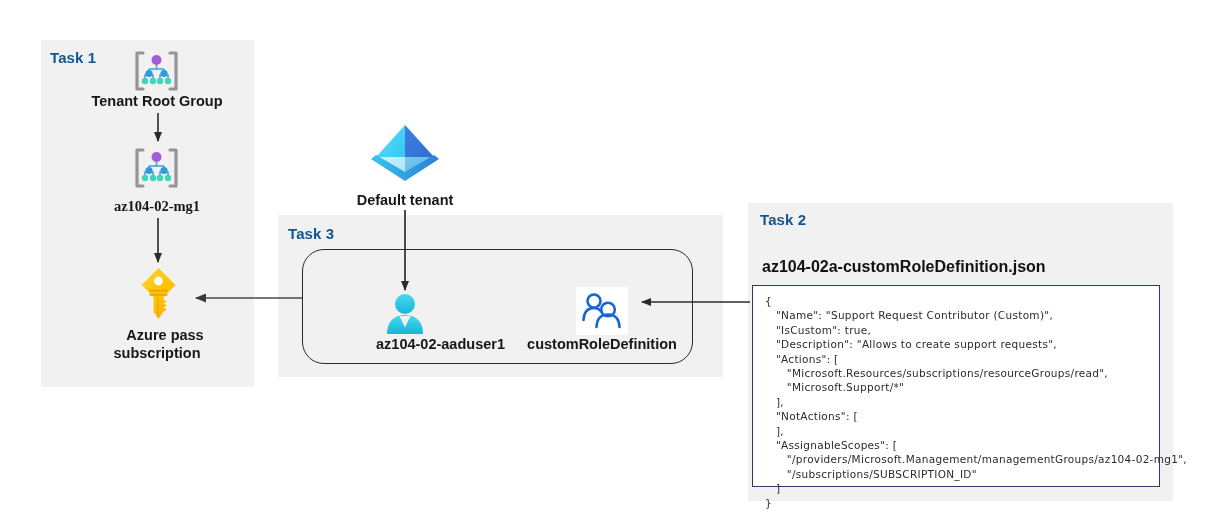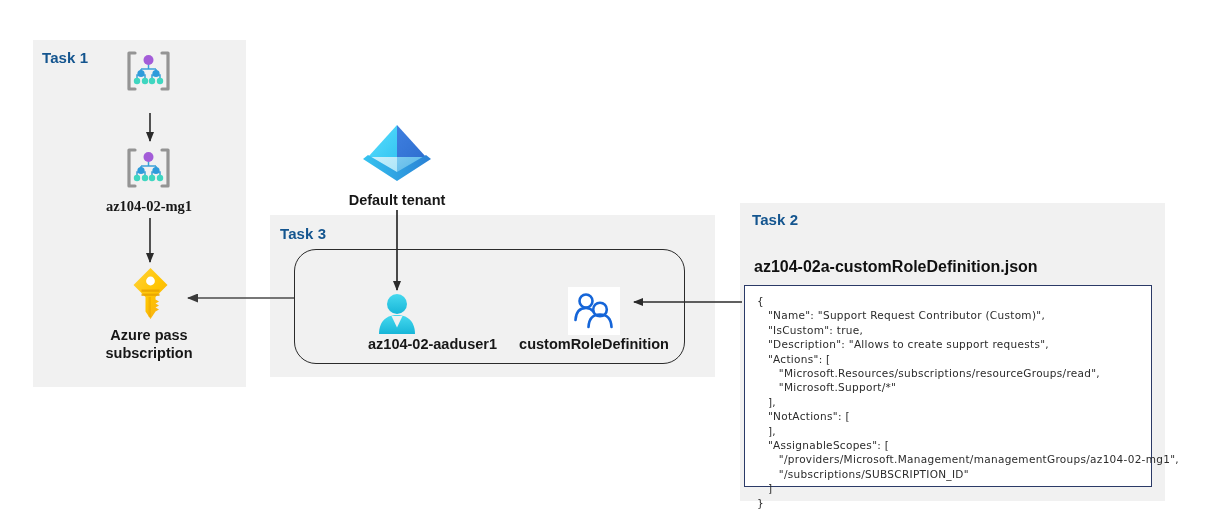--- a/index.html
+++ b/index.html
@@ -1,21 +1,21 @@
 <!DOCTYPE html>
 <html><head>
 <meta charset="utf-8">
 <style>
   html,body{margin:0;padding:0;background:#ffffff;}
   body{
     width:1212px;height:522px;position:relative;overflow:hidden;
     font-family:"Liberation Sans", sans-serif;
     -webkit-font-smoothing:antialiased;
   }
-  .stage{position:absolute;inset:0;}
+  .stage{position:absolute;inset:0;margin-left:8px;}
   .panel{
     position:absolute;background:#f1f1f1;
   }
   .task-title{
     position:absolute;
     color:#14558f;
     font-weight:bold;
     font-size:15px;
     letter-spacing:0.1px;
     white-space:nowrap;
@@ -97,20 +97,21 @@
       <circle cx="27.5" cy="12" r="5" fill="#a35cd8"></circle>
       <circle cx="20" cy="25.5" r="3.6" fill="#2e9bdb"></circle>
       <circle cx="35" cy="25.5" r="3.6" fill="#2e9bdb"></circle>
       <circle cx="16" cy="33" r="3.2" fill="#3fd6c0"></circle>
       <circle cx="24" cy="33" r="3.2" fill="#3fd6c0"></circle>
       <circle cx="31" cy="33" r="3.2" fill="#3fd6c0"></circle>
       <circle cx="39" cy="33" r="3.2" fill="#3fd6c0"></circle>
     </svg>
   </div>
 
+  <div class="node-label" style="left:44px;top:93px;width:210px;text-align:center;">Tenant Root Group</div>
 
   <div class="icon-box" style="left:121px;top:145px;width:55px;height:46px;">
     <svg width="55" height="46" viewBox="0 0 55 46">
       <g stroke="#949494" stroke-width="3.2" fill="none" stroke-linecap="round" stroke-linejoin="round">
         <path d="M14 5 L8 5 L8 41 L14 41"></path>
         <path d="M41 5 L47 5 L47 41 L41 41"></path>
       </g>
       <g stroke="#3aa0d8" stroke-width="1.5" fill="none">
         <path d="M27.5 14 L27.5 21"></path>
         <path d="M20 21 L35 21"></path>
@@ -141,21 +142,21 @@
         </linearGradient>
       </defs>
       <path d="M24.5 2 L41.5 19 L29.5 31 L29.5 33.5 L33 35.5 L29.5 37.5 L33 39.5 L29.5 41.5 L33 43.5 L29.5 45.5 L24.5 53 L19.5 45.5 L19.5 31 L7.5 19 Z" fill="url(#keyGrad)"></path>
       <circle cx="24.5" cy="15" r="4.4" fill="#ffffff"></circle>
       <rect x="15.5" y="23.5" width="18" height="2.3" fill="#e8a300" opacity="0.85"></rect>
       <rect x="15.5" y="27.6" width="18" height="2.3" fill="#e8a300" opacity="0.85"></rect>
       <rect x="22.6" y="31" width="2.4" height="20" fill="#e8a300" opacity="0.5"></rect>
     </svg>
   </div>
 
-  <div class="node-label two-line" style="left:44px;top:327px;width:210px;text-align:center;">Azure pass</div>
+  <div class="node-label two-line" style="left:52px;top:327px;width:210px;text-align:center;">Azure pass</div>
   <div class="node-label two-line" style="left:44px;top:345px;width:210px;text-align:center;">subscription</div>
 
   <div class="icon-box" style="left:357px;top:119px;width:80px;height:72px;">
     <svg width="80" height="72" viewBox="0 0 80 72">
       <defs>
         <linearGradient id="tLeft" x1="0" y1="0" x2="1" y2="1">
           <stop offset="0%" stop-color="#59e0ff"></stop>
           <stop offset="100%" stop-color="#37c6f2"></stop>
         </linearGradient>
         <linearGradient id="tRight" x1="0" y1="0" x2="1" y2="1">

